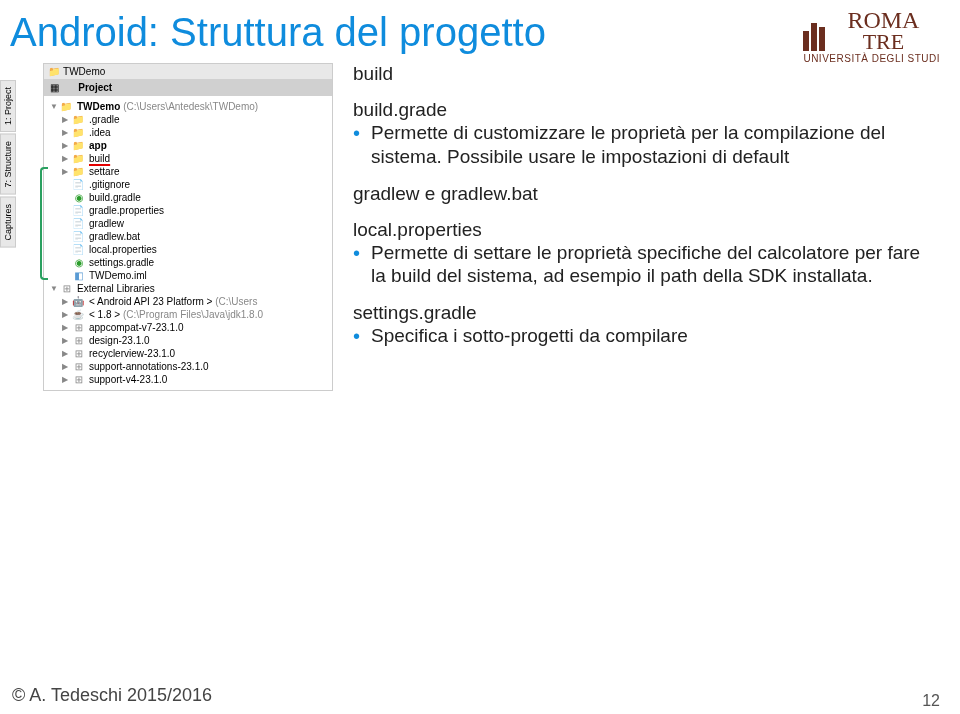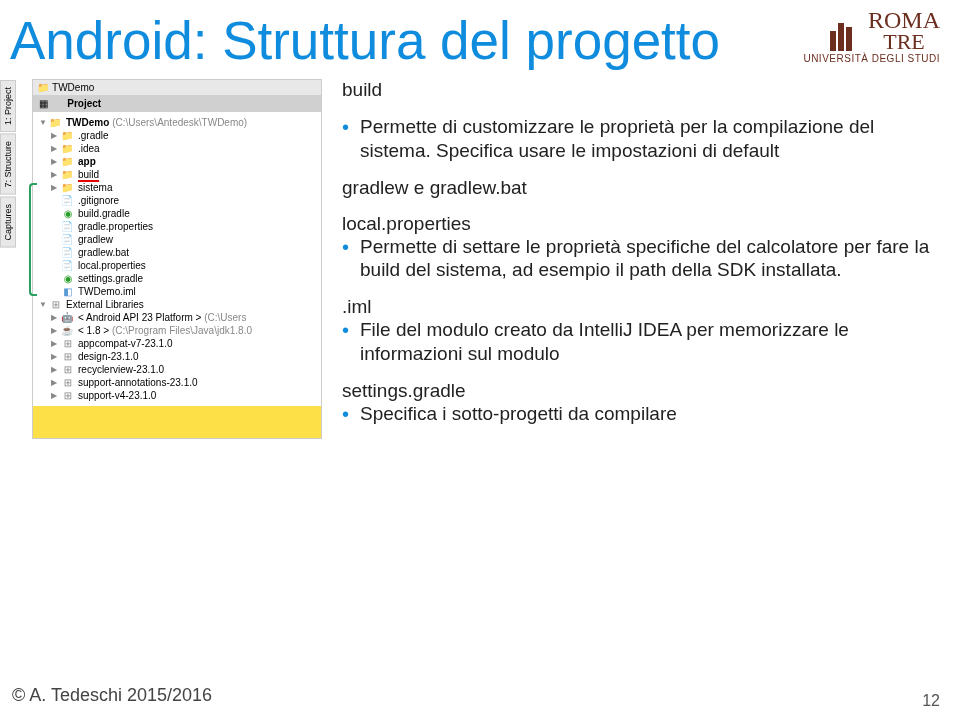--- a/index.html
+++ b/index.html
@@ -1,27 +1,27 @@
 <!DOCTYPE html>
 <html><head>
 <meta charset="utf-8">
 <style>
 * { margin:0; padding:0; box-sizing:border-box; }
 body { font-family:"Segoe UI",Arial,sans-serif; background:#fff; width:960px; height:714px; position:relative; overflow:hidden; }
 .slide { width:100%; height:100%; position:relative; }
-.title { color:#0f8cdd; font-size:53px; font-weight:300; padding:10px 8px 0 10px; }
+.title { color:#0f8cdd; font-size:40px; font-weight:300; padding:10px 8px 0 10px; }
 .logo { position:absolute; top:10px; right:20px; text-align:center; }
-.logo-row { display:flex; align-items:flex-end; gap:16px; justify-content:flex-end; }
+.logo-row { display:flex; align-items:flex-end; gap:22px; justify-content:flex-start; }
 .logo-bars { display:flex; gap:2px; align-items:flex-end; }
 .logo-bars span { display:block; width:6px; background:#6b2e1f; }
 .logo-text { font-family:Georgia,serif; color:#6b2e1f; font-size:22px; font-weight:400; line-height:0.9; }
 .logo-text .r { font-size:24px; }
 .logo-sub { font-size:10px; letter-spacing:0.5px; color:#6b2e1f; margin-top:2px; font-family:Arial,sans-serif; }
 .content-wrap { display:flex; margin-top:8px; }
-.ide { width:290px; margin-left:8px; background:#fde047; border:1px solid #ccc; font-size:10px; font-family:"Segoe UI",sans-serif; }
+.ide { width:290px; margin-left:19px; background:#a3a3a3; border:1px solid #ccc; font-size:10px; font-family:"Segoe UI",sans-serif; }
 .ide-tabs { background:#e8e8e8; padding:2px 4px; font-size:10px; }
 .ide-header { background:#d0d0d0; padding:3px 6px; display:flex; align-items:center; }
 .ide-header .proj { font-weight:bold;padding-left:16px; }
 .tree { padding:4px 0 4px 6px; background:#fff; }
 .tree .row { display:flex; align-items:center; padding:1px 0; white-space:nowrap; }
 .tree .arrow { width:10px; color:#888; font-size:8px; }
 .tree .icon { width:14px; text-align:center; margin-right:3px; }
 .tree .folder { color:#d4a017; }
 .tree .file { color:#888; }
 .tree .gradle-icon { color:#2a9d2a; }
@@ -96,21 +96,21 @@
         <div class="row ind1">
             <span class="arrow">▶</span>
             <span class="icon folder">📁</span>
             <span class="red-underline">build</span>
           </div>
         <div class="brace-wrap">
           <div class="brace"></div>
           <div class="row ind1">
               <span class="arrow">▶</span>
               <span class="icon folder">📁</span>
-              <span>sistema</span>
+              <span>settare</span>
             </div>
           <div class="row ind1">
               <span class="arrow"></span>
               <span class="icon file">📄</span>
               <span>.gitignore</span>
             </div>
           <div class="row ind1">
               <span class="arrow"></span>
               <span class="icon gradle-icon">◉</span>
               <span>build.gradle</span>
@@ -179,40 +179,35 @@
             <span>support-v4-23.1.0</span>
           </div>
       </div>
     </div>
 
     <div class="text-col">
       <div class="section">
         <div class="sec-title">build</div>
       </div>
       <div class="section">
+        <div class="sec-title">build.grade</div>
         <ul>
-            <li>Permette di customizzare le proprietà per la compilazione del sistema. Specifica usare le impostazioni di default</li>
+            <li>Permette di customizzare le proprietà per la compilazione del sistema. Possibile usare le impostazioni di default</li>
           </ul>
       </div>
       <div class="section">
         <div class="sec-title">gradlew e gradlew.bat</div>
       </div>
       <div class="section">
         <div class="sec-title">local.properties</div>
         <ul>
             <li>Permette di settare le proprietà specifiche del calcolatore per fare la build del sistema, ad esempio il path della SDK installata.</li>
           </ul>
       </div>
       <div class="section">
-        <div class="sec-title">.iml</div>
-        <ul>
-            <li>File del modulo creato da IntelliJ IDEA per memorizzare le informazioni sul modulo</li>
-          </ul>
-      </div>
-      <div class="section">
         <div class="sec-title">settings.gradle</div>
         <ul>
             <li>Specifica i sotto-progetti da compilare</li>
           </ul>
       </div>
     </div>
   </div>
 
   <div class="footer">© A. Tedeschi 2015/2016</div>
   <div class="pagenum">12</div>

